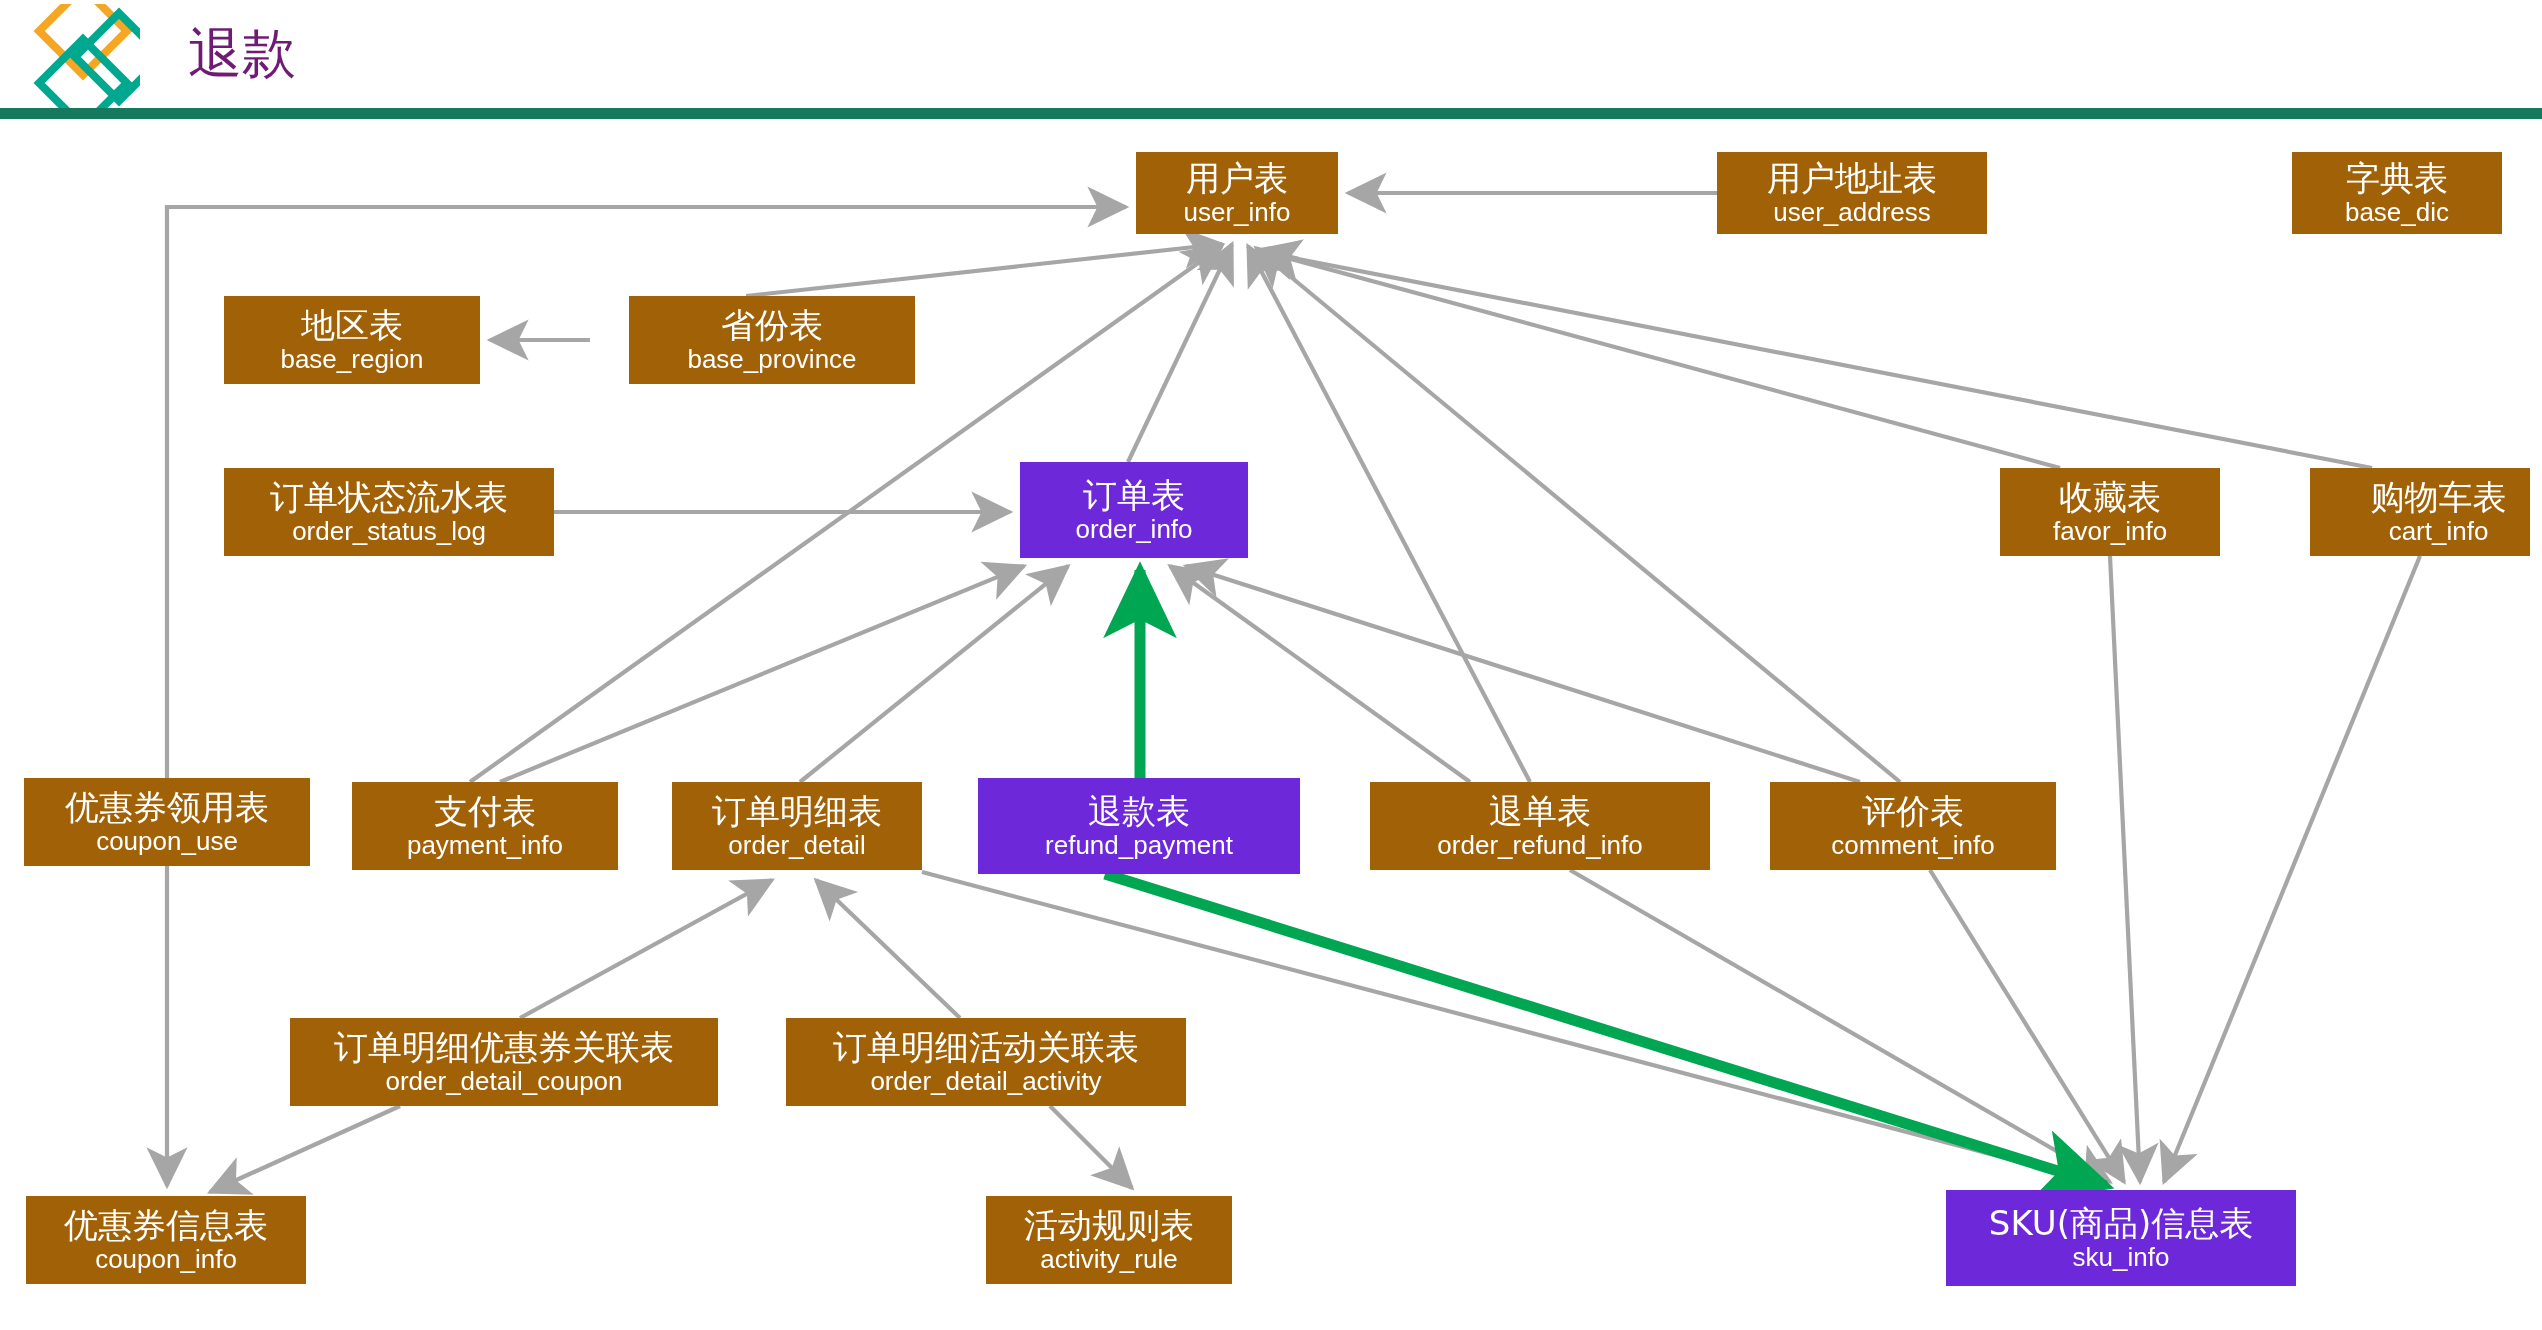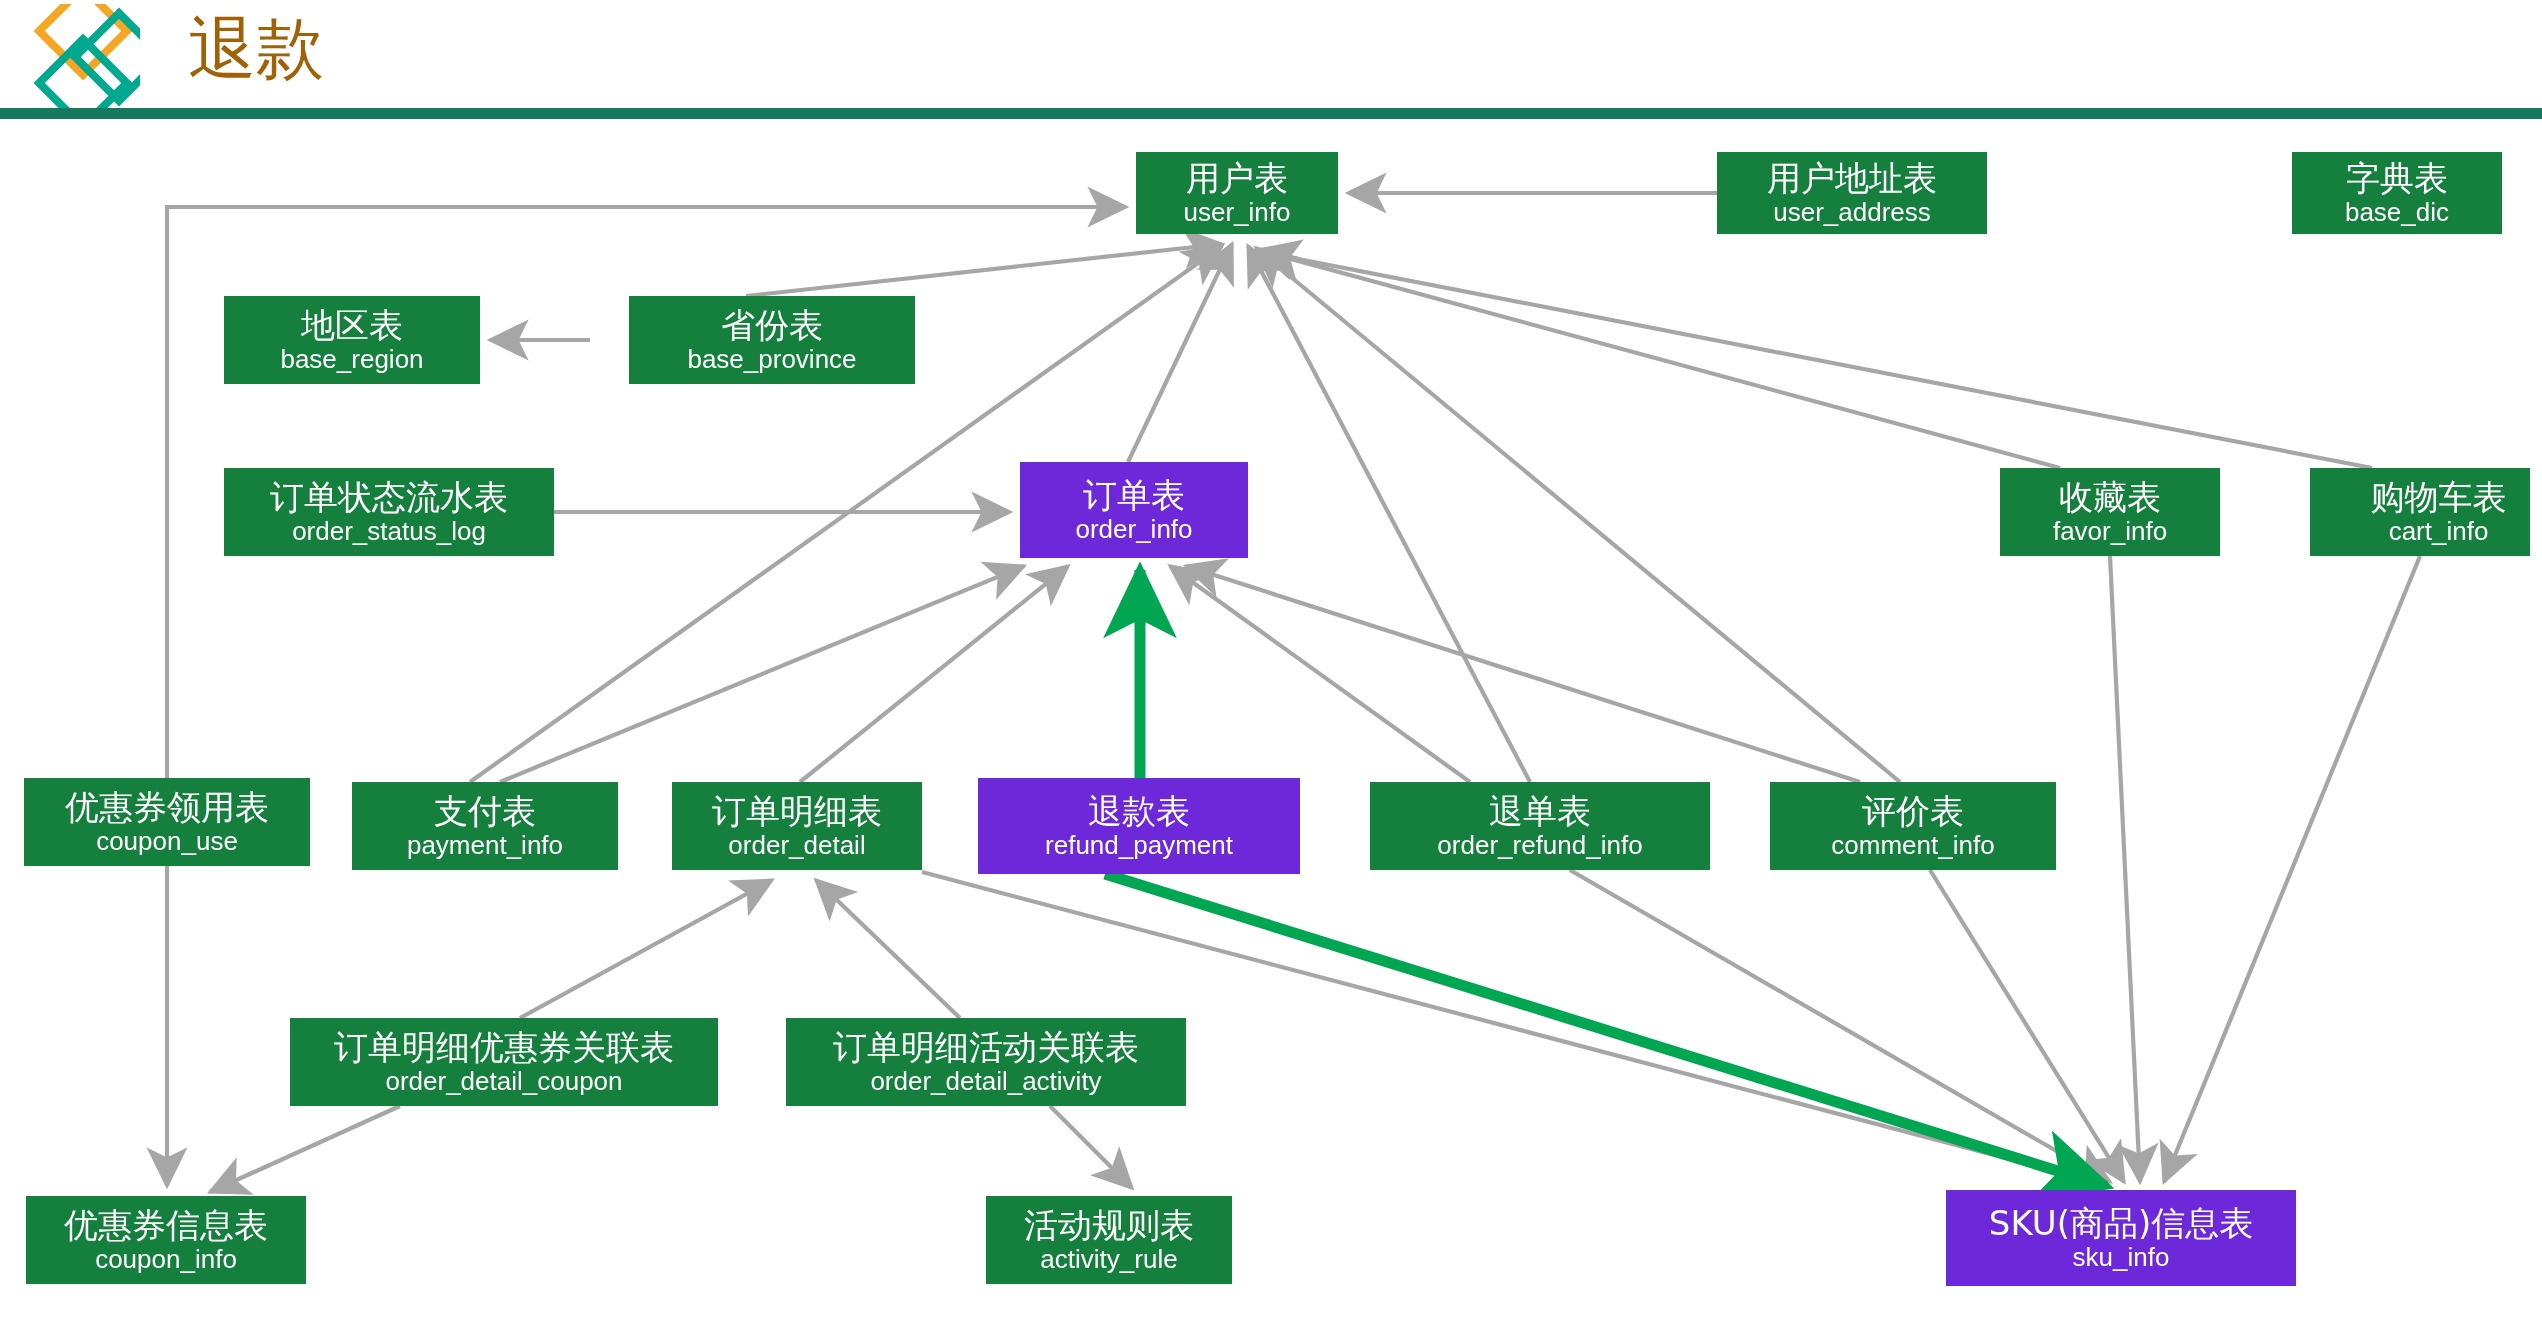--- a/index.html
+++ b/index.html
@@ -29,24 +29,24 @@
     height: 118px;
   }
   #logo {
     position: absolute;
     left: 14px; top: 4px;
     width: 126px; height: 104px;
   }
   #page-title {
     position: absolute;
     left: 188px; top: 12px;
-    font-size: 68px;
+    font-size: 54px;
     line-height: 84px;
-    color: #a16207;
-    font-family: Liberation Mono, monospace;
+    color: #701a75;
+    font-family: Liberation Serif, serif;
     font-weight: normal;
     white-space: nowrap;
   }
   #header-rule {
     position: absolute;
     left: 0; top: 108px;
     width: 2542px; height: 11px;
     background: #15795e;
   }
 
@@ -64,21 +64,21 @@
   }
 
   .node {
     position: absolute;
     box-sizing: border-box;
     display: flex;
     flex-direction: column;
     align-items: center;
     justify-content: center;
     color: #ffffff;
-    background: #15803d;
+    background: #a16207;
     text-align: center;
     line-height: 1.13;
     padding: 4px 10px;
   }
   .node.hl { background: #6d28d9; }
   .node .cn {
     font-size: 34px;
     font-family: "DejaVu Sans", sans-serif;
     white-space: nowrap;
   }

